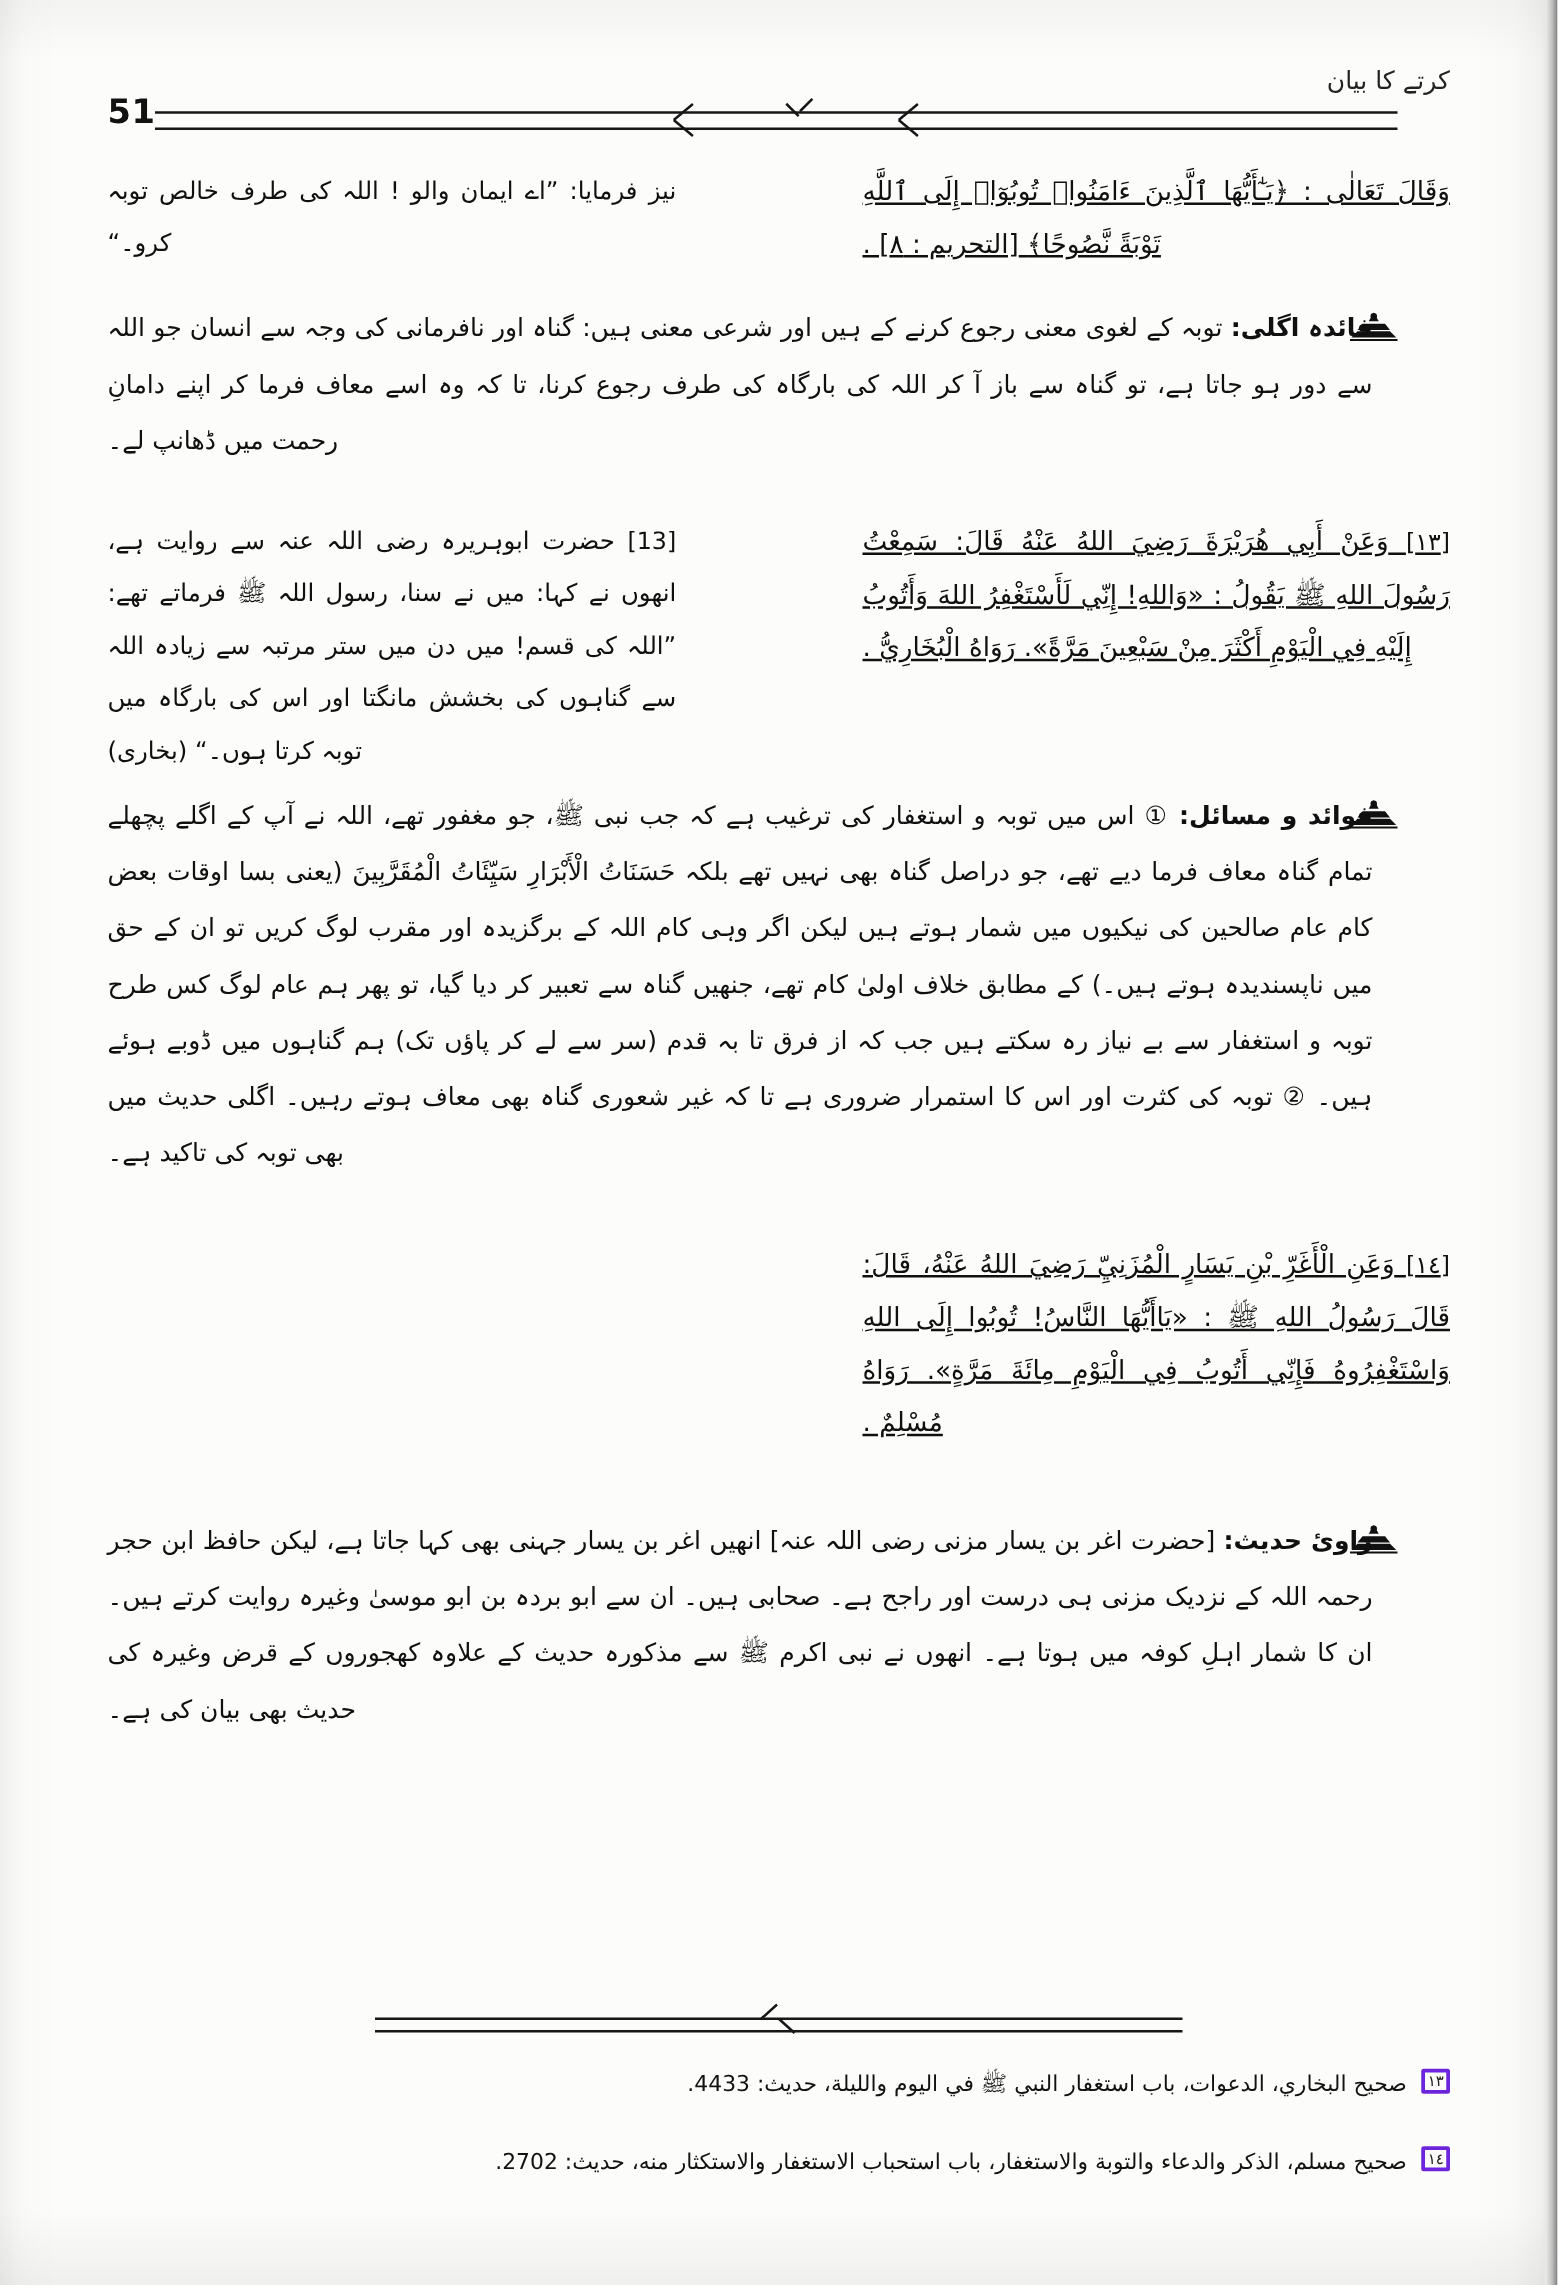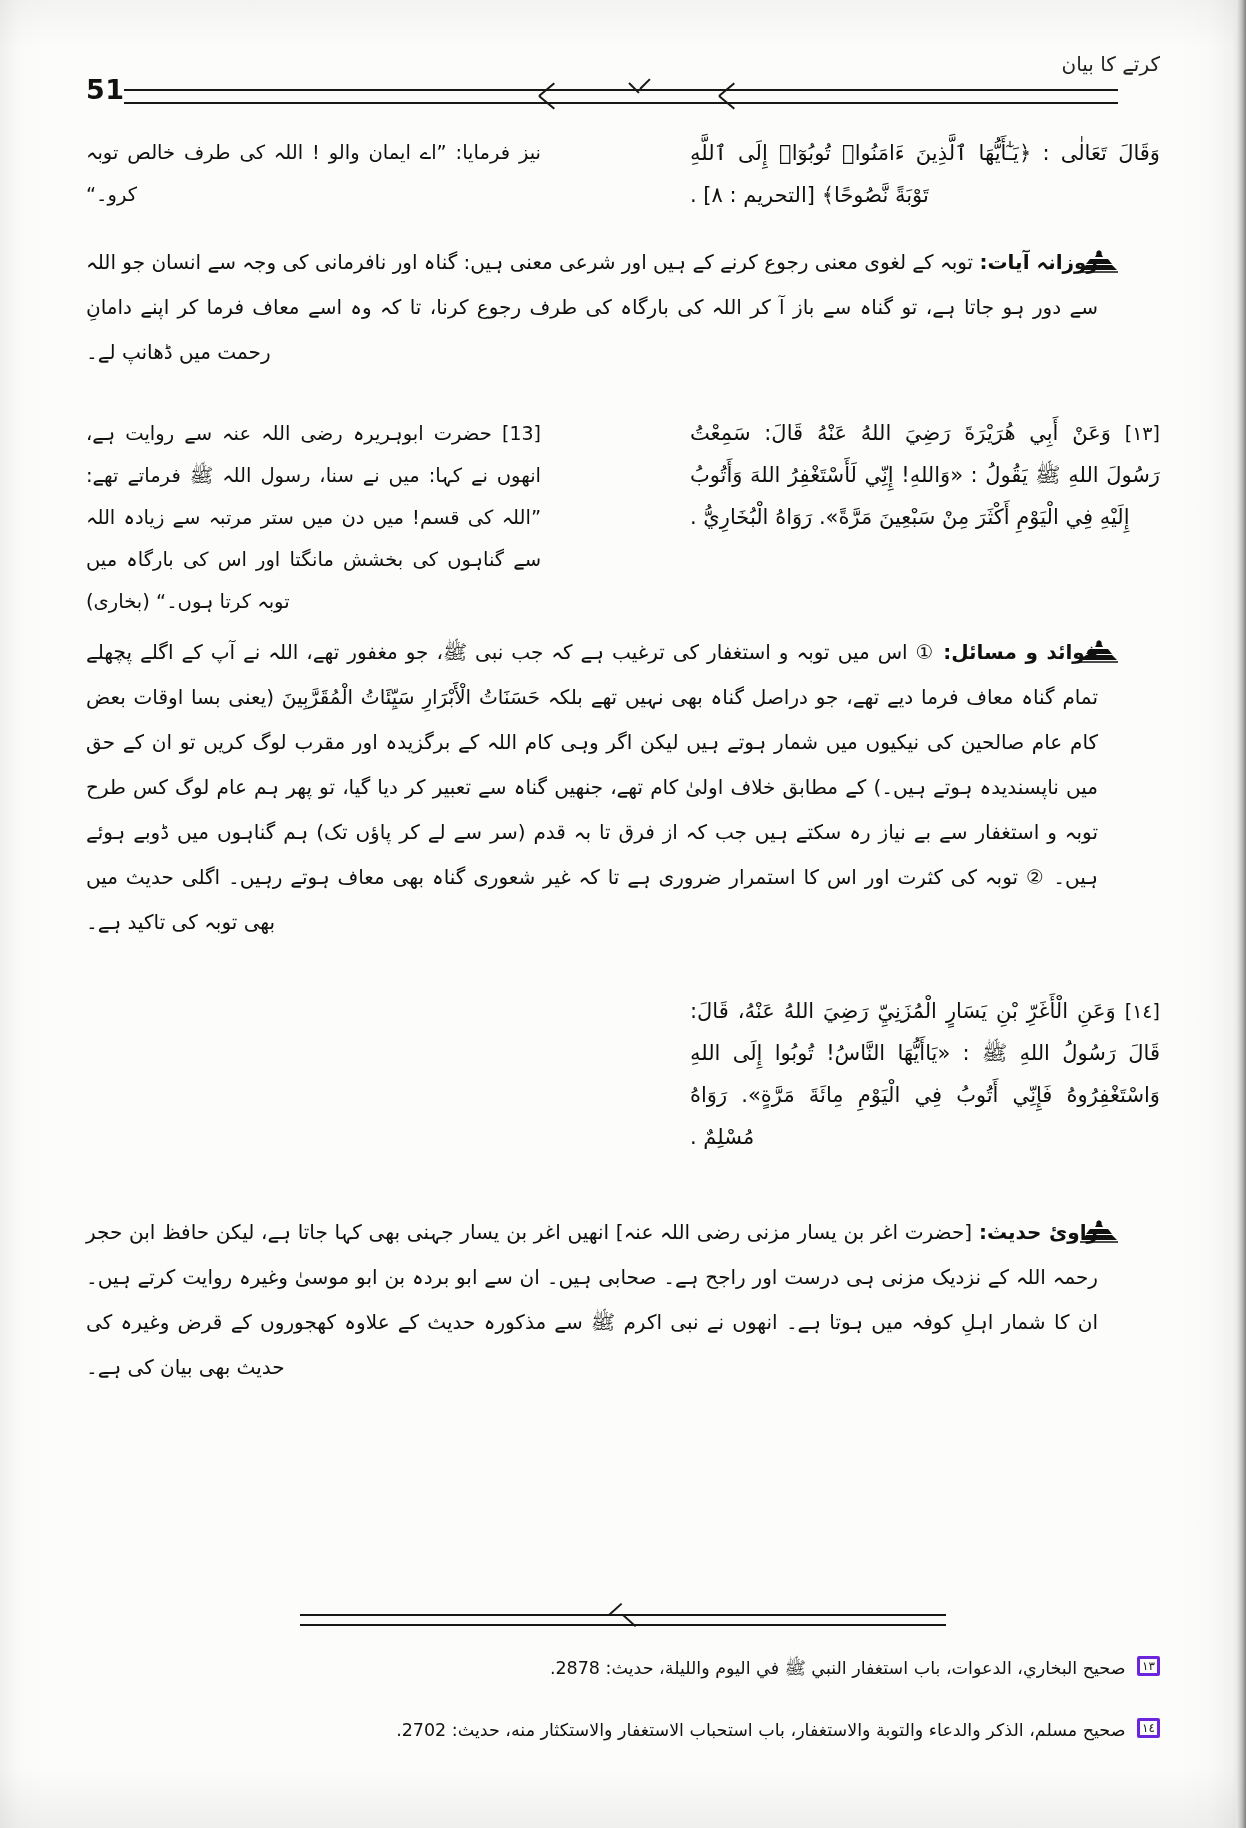--- a/index.html
+++ b/index.html
@@ -144,20 +144,21 @@
   
   .col-ar {
     position: absolute;
     right: 0;
     width: 470px;
     font-size: 21px;
     line-height: 42px;
     letter-spacing: .2px;
     text-align: justify;
     text-align-last: left;
+    text-decoration: underline;
   }
   .col-ur {
     position: absolute;
     left: 0;
     width: 455px;
     font-size: 19.5px;
     line-height: 42px;
     text-align: justify;
     text-align-last: left;
   }
@@ -281,21 +282,21 @@
   <div class="sec-icon" style="top:248px; right:126px;">
     <svg viewBox="0 0 42 26" xmlns="http://www.w3.org/2000/svg" aria-hidden="true">
       <path d="M3 22 L39 22 L34 17 L8 17 Z" fill="#151515"></path>
       <path d="M8 16 L34 16 L30 11 L12 11 Z" fill="#151515"></path>
       <path d="M21 2 L25 9 L17 9 Z" fill="#151515"></path>
       <circle cx="21" cy="5" r="2.6" fill="#151515"></circle>
       <path d="M2 24 L40 24" stroke="#151515" stroke-width="1.6" fill="none"></path>
     </svg>
   </div>
   <div class="para ur with-icon" style="top:240px;">
-    <span class="lead">روزانہ آیات:</span>
+    <span class="lead">فائدہ اگلی:</span>
     <span>توبہ کے لغوی معنی رجوع کرنے کے ہیں اور شرعی معنی ہیں: گناہ اور نافرمانی کی وجہ سے انسان جو اللہ سے دور ہو جاتا ہے، تو گناہ سے باز آ کر اللہ کی بارگاہ کی طرف رجوع کرنا، تا کہ وہ اسے معاف فرما کر اپنے دامانِ رحمت میں ڈھانپ لے۔</span>
   </div>
 
   <div class="block" style="top:412px; right:86px; left:86px; height:190px;">
     <div class="col-ar ar">
       <span class="hadith-no">[١٣]</span>
       <span>وَعَنْ أَبِي هُرَيْرَةَ رَضِيَ اللهُ عَنْهُ قَالَ: سَمِعْتُ رَسُولَ اللهِ ﷺ يَقُولُ : «وَاللهِ! إِنِّي لَأَسْتَغْفِرُ اللهَ وَأَتُوبُ إِلَيْهِ فِي الْيَوْمِ أَكْثَرَ مِنْ سَبْعِينَ مَرَّةً». رَوَاهُ الْبُخَارِيُّ .</span>
     </div>
     <div class="col-ur ur">
       <span class="hadith-no">[13]</span>
@@ -339,21 +340,21 @@
   </div>
 
   <div class="fn-rule-wrap">
     <div class="fn-rule a"></div>
     <div class="fn-rule b"></div>
     <div class="fn-caret"></div>
   </div>
 
   <div class="footnote ar" style="top:1652px;">
     <span class="fn-marker">١٣</span>
-    <span>صحیح البخاري، الدعوات، باب استغفار النبي ﷺ في اليوم والليلة، حدیث: 2878.</span>
+    <span>صحیح البخاري، الدعوات، باب استغفار النبي ﷺ في اليوم والليلة، حدیث: 4433.</span>
   </div>
 
   <div class="footnote ar" style="top:1714px;">
     <span class="fn-marker">١٤</span>
     <span>صحیح مسلم، الذکر والدعاء والتوبة والاستغفار، باب استحباب الاستغفار والاستکثار منه، حدیث: 2702.</span>
   </div>
 
 </div>
 
 </body></html>

